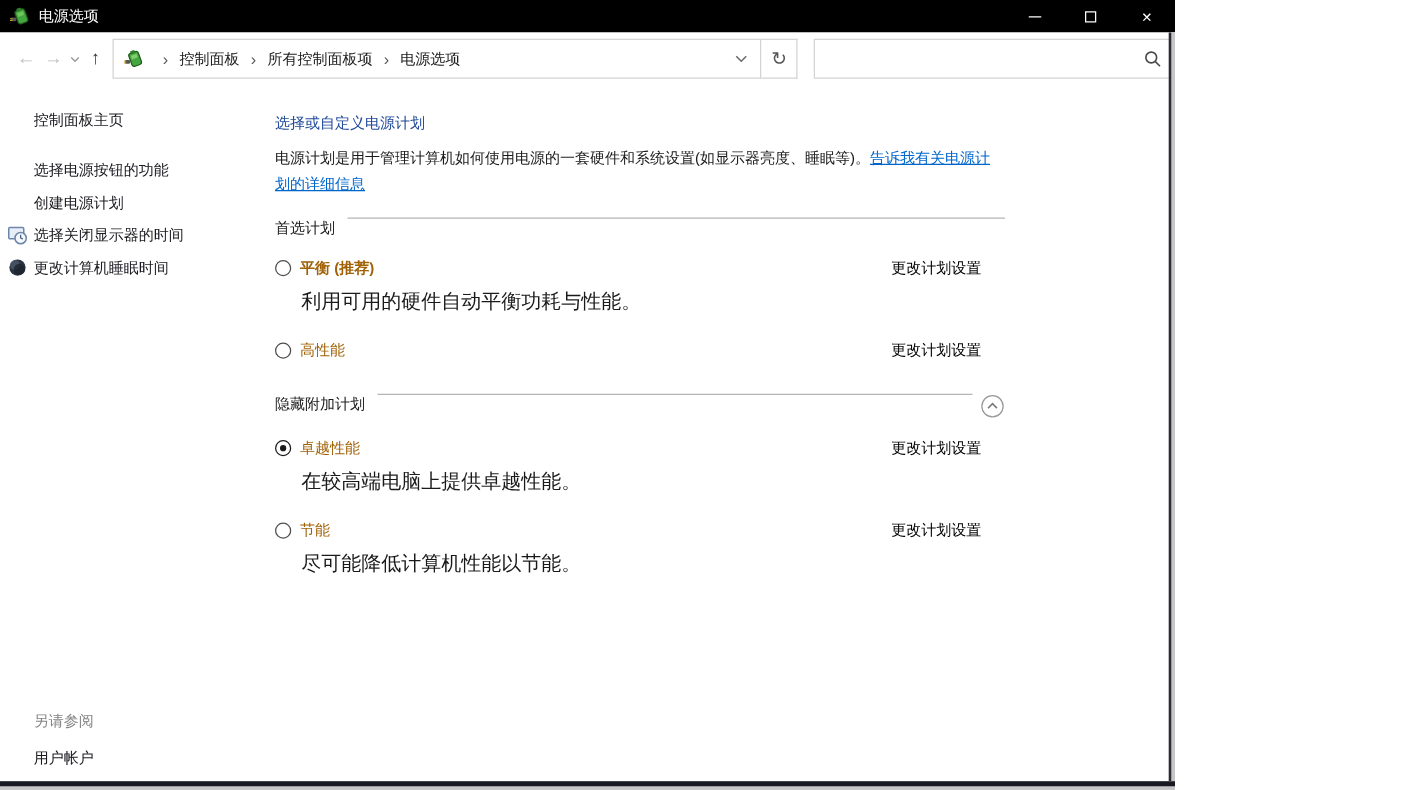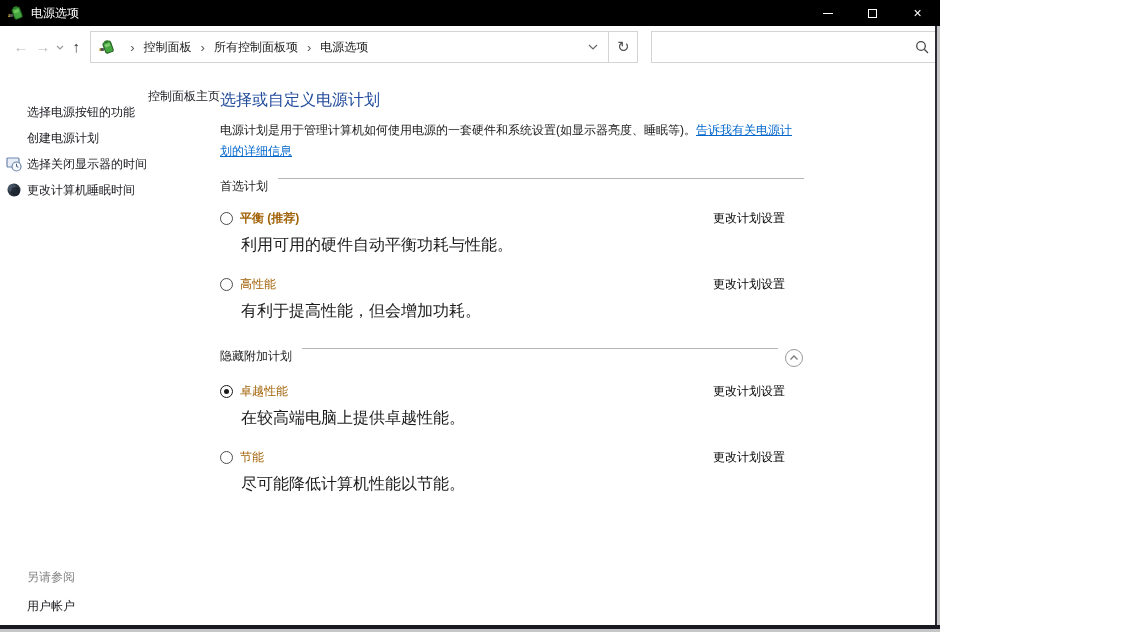--- a/index.html
+++ b/index.html
@@ -35,26 +35,26 @@
                  display:flex; align-items:center; justify-content:center;
                  color:#555; font-size:15px; }
   .search-box { display:flex; align-items:center; width:340px; height:32px; margin-left:13px;
                 border:1px solid #d4d4d4; padding:0 10px; }
   .search-input { flex:1; border:none; outline:none; font-size:12px;
                   font-family:"Liberation Sans","DejaVu Sans",sans-serif; }
 
   
   .body-row { display:flex; }
   .sidebar { width:220px; padding:20px 0 0 27px; font-size:12px; color:#19191f; flex:none; }
-  .side-home { cursor:default;text-align:right; }
+  .side-home { margin-bottom:24px; cursor:default; }
   .side-item { position:relative; margin-bottom:12px; line-height:14px; cursor:default; }
   .side-item .s-ico { position:absolute; left:-21px; top:-1px; width:16px; height:16px; }
 
   .main { padding-top:22px; width:590px; }
-  .page-title { font-size:16px; font-weight:400; color:#204a9b; margin-bottom:9px; }
+  .page-title { font-size:12px; font-weight:400; color:#204a9b; margin-bottom:9px; }
   .intro { font-size:12px; line-height:21px; color:#1a1a1a; width:578px; }
   .learn-link { color:#0066cc; text-decoration:underline; cursor:pointer; }
 
   .section-head { display:flex; align-items:flex-start; width:584px; font-size:12px; color:#1a1a1a; }
   .section-head.first { margin-top:16px; margin-bottom:15px; }
   .section-head.second { margin-top:26px; margin-bottom:15px; }
   .section-rule { flex:1; height:1px; background:#b5b5b5; margin-left:10px; }
   .collapse-btn { margin-left:6px; width:20px; height:20px; cursor:pointer; }
 
   .plan { width:565px; margin-bottom:20px; }
@@ -203,21 +203,20 @@
         </div>
         <div class="plan-desc">利用可用的硬件自动平衡功耗与性能。</div>
       </div>
 
       <div class="plan">
         <div class="plan-head">
           <span class="radio"></span>
           <span class="plan-name">高性能</span>
           <a class="plan-link">更改计划设置</a>
         </div>
-        <div class="plan-desc">有利于提高性能，但会增加功耗。</div>
       </div>
 
       <div class="section-head second">
         <span>隐藏附加计划</span>
         <span class="section-rule"></span>
         <svg class="collapse-btn" viewBox="0 0 20 20">
           <circle cx="10" cy="10" r="8.5" fill="#ffffff" stroke="#9a9a9a" stroke-width="1"></circle>
           <polyline points="6.5,11.5 10,8 13.5,11.5" fill="none" stroke="#7a7a7a" stroke-width="1.3"></polyline>
         </svg>
       </div>

